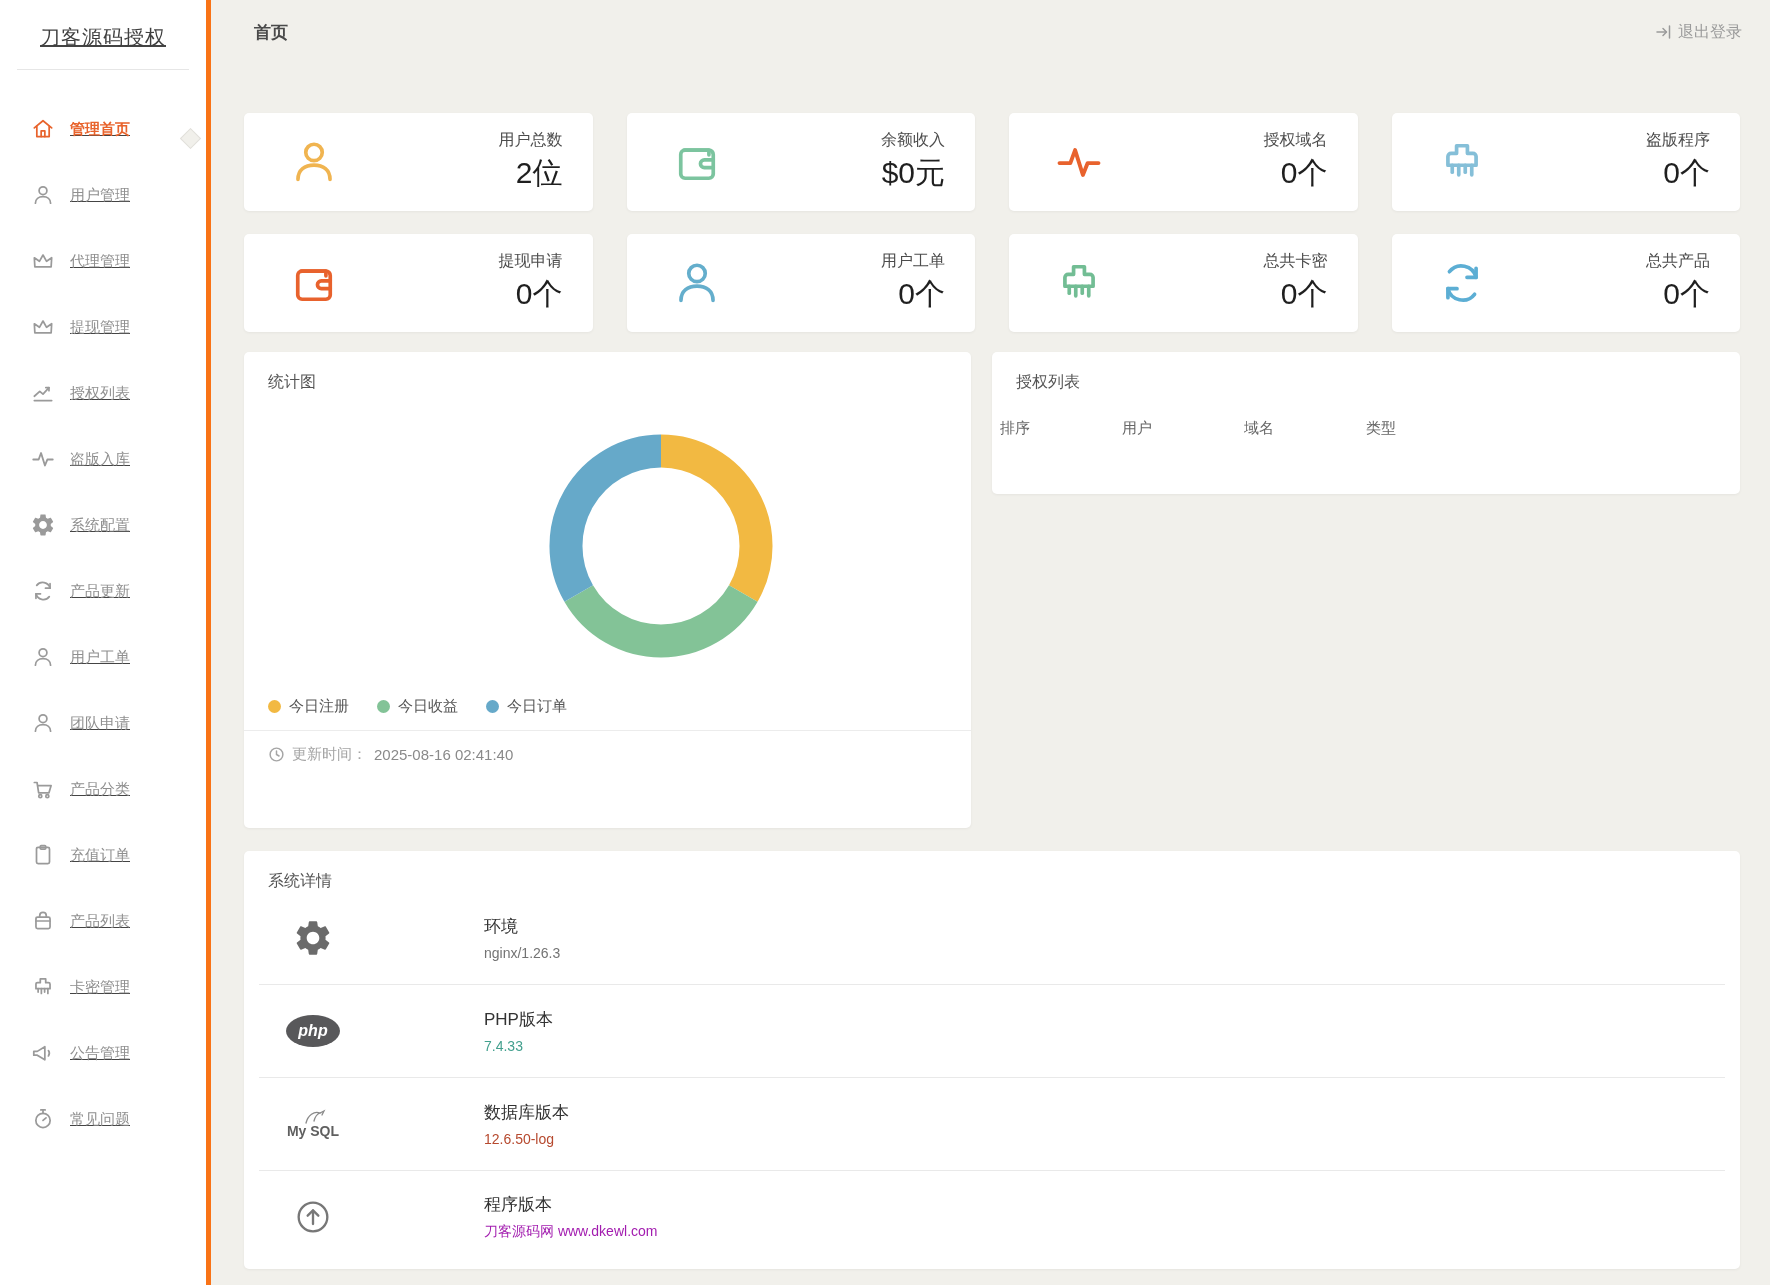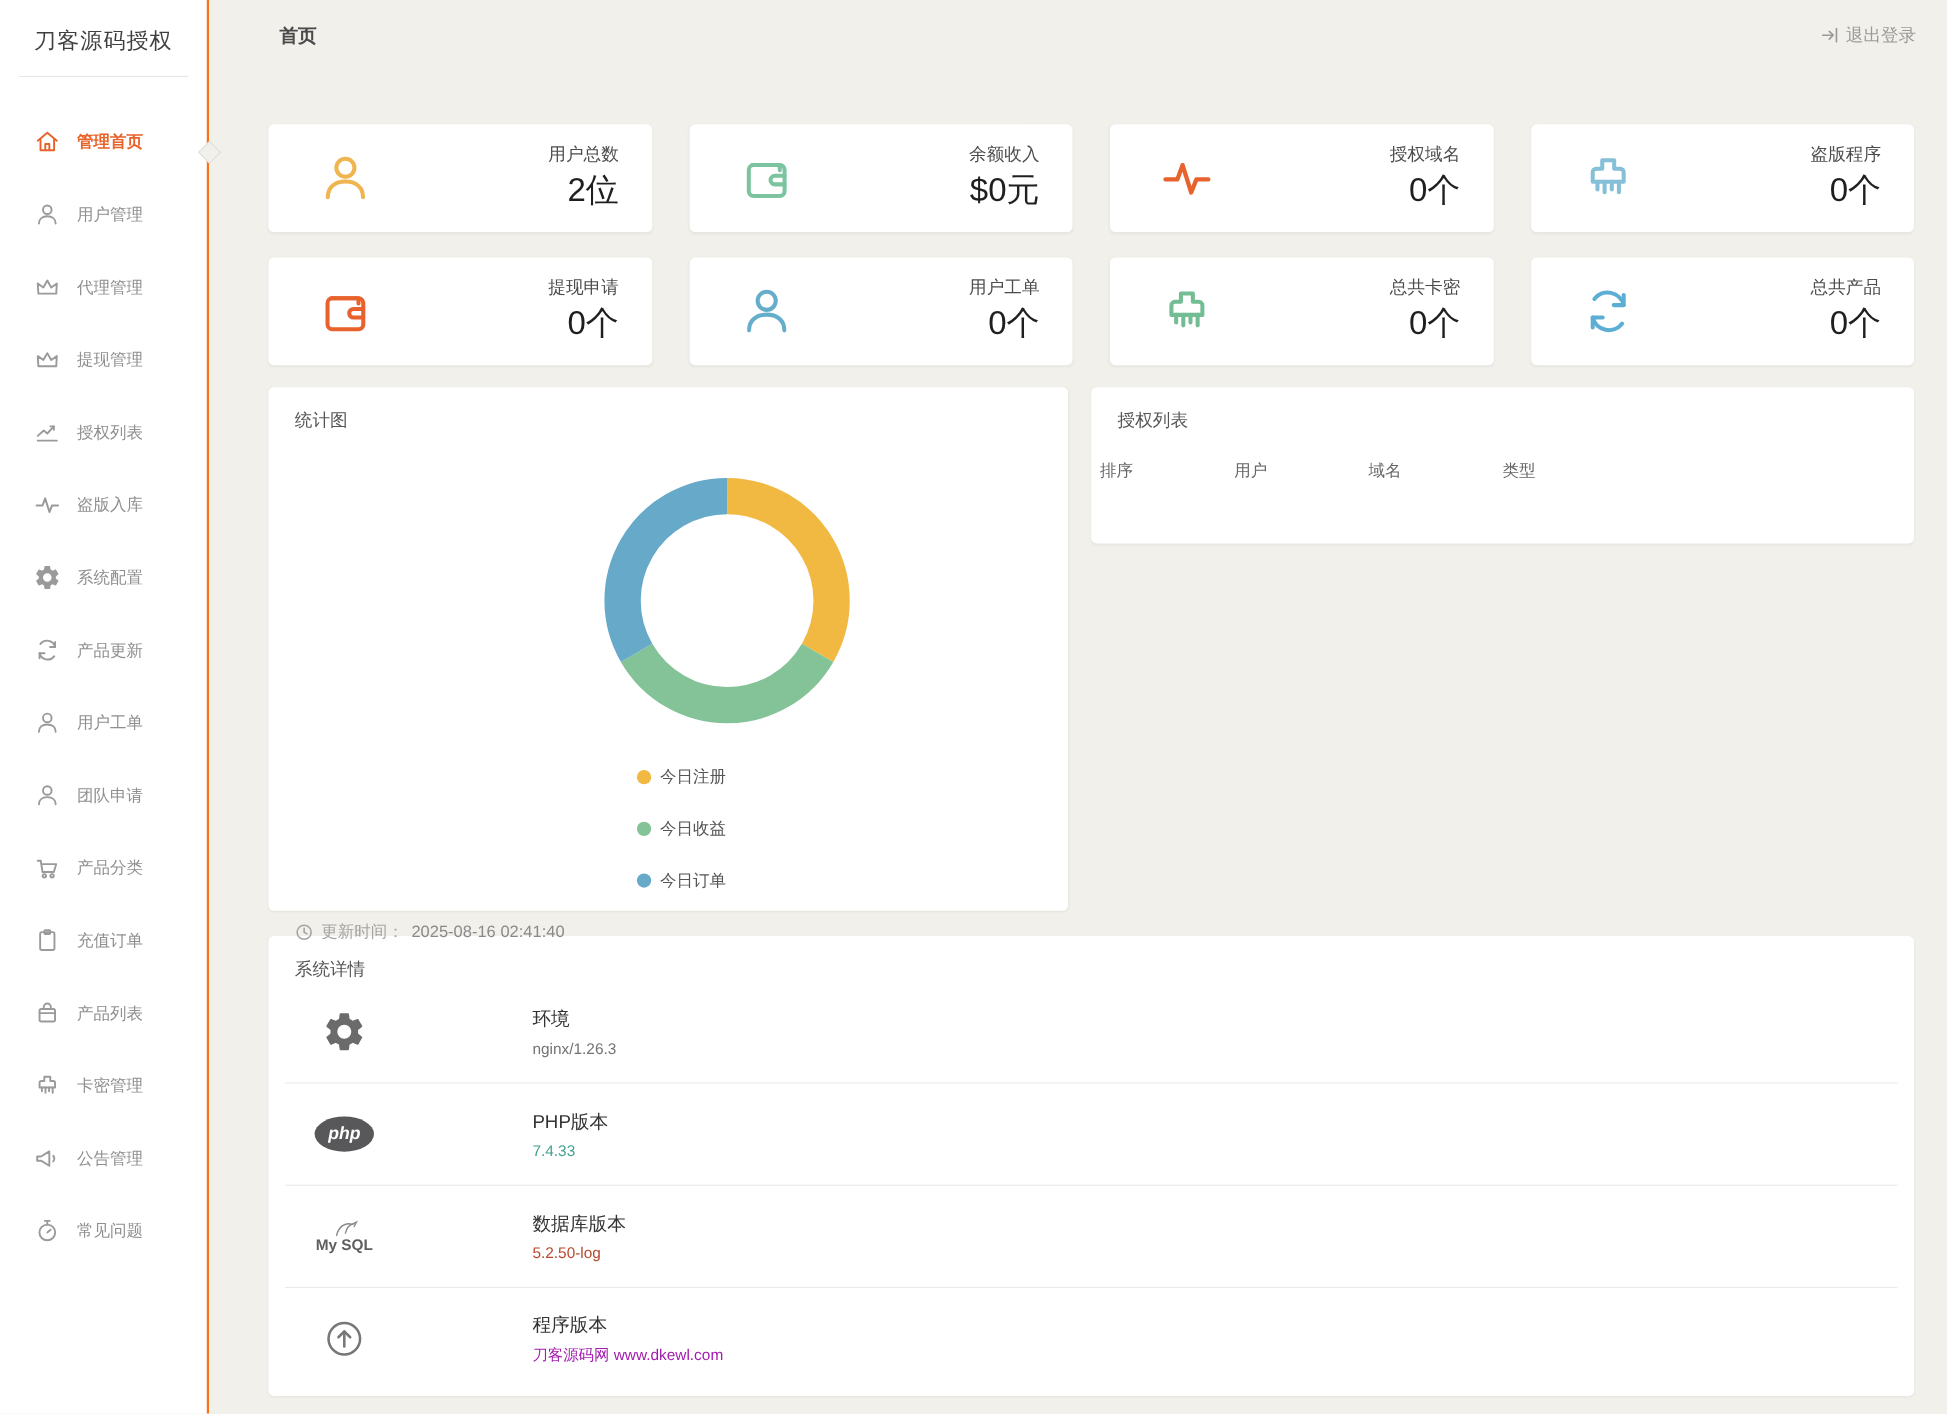--- a/index.html
+++ b/index.html
@@ -5,22 +5,22 @@
   * { margin:0; padding:0; box-sizing:border-box; }
   html,body { width:1770px; height:1285px; }
   body {
     font-family:"Liberation Sans","DejaVu Sans",sans-serif;
     background:#f1f0eb; color:#444; overflow:hidden; position:relative;
   }
   :root { --accent:#e8632c; }
 
   
   .sidebar {
-    position:absolute; left:0; top:0; width:190px; height:1285px;
-    background:#ffffff; border-right:2px solid #f97316; z-index:2;
+    position:absolute; left:0; top:0; width:211px; height:1285px;
+    background:#ffffff; border-right:5px solid #f97316; z-index:2;text-decoration:underline;
   }
   .logo { padding:24px 0 18px 0; text-align:center; font-size:20px; color:#3f3f3f; letter-spacing:1px; }
   .logo-divider { height:1px; background:#e6e6e6; margin:0 17px; }
   .nav { margin-top:26px; }
   .nav-item {
     height:66px; display:flex; align-items:center; padding-left:30px;
     color:#8f8f8f; font-size:15px; cursor:pointer;
   }
   .nav-item .nicon { width:26px; height:26px; margin-right:14px; color:#9a9a9a; flex:0 0 26px; }
   .nav-item svg { width:100%; height:100%; display:block; }
@@ -55,21 +55,21 @@
   .stat-value { font-size:30px; color:#1f1f1f; margin-top:2px; }
 
   
   .middle { margin-top:20px; display:flex; gap:21px; align-items:flex-start; }
   .card { background:#fff; border-radius:5px; box-shadow:0 1px 3px rgba(0,0,0,.05); }
   .card-title { font-size:16px; color:#555; padding:20px 24px 0 24px; }
 
   .chart-card { width:727px; height:476px; display:flex; flex-direction:column; }
   .chart-body { position:relative; flex:0 0 300px; }
   .donut { position:absolute; left:302px; top:38px; width:230px; height:230px; }
-  .legend { display:flex; align-items:center; gap:28px; padding:4px 0 14px 24px;flex-direction:column; }
+  .legend { display:flex; align-items:center; gap:28px; padding:4px 0 14px 24px; }
   .legend-item { display:flex; align-items:center; gap:8px; font-size:15px; color:#555; }
   .legend-dot { width:13px; height:13px; border-radius:50%; background:currentColor; }
   .chart-divider { height:1px; background:#ececec; margin:0; }
   .chart-footer { display:flex; align-items:center; gap:7px; padding:14px 24px; font-size:15px; color:#a5a5a5; }
   .chart-footer svg { width:17px; height:17px; color:#a5a5a5; }
   .update-time { color:#8a8a8a; }
 
   .auth-card { flex:1; height:142px; }
   .auth-cols { display:flex; padding:26px 24px 0 8px; }
   .auth-col { width:122px; font-size:15px; color:#666; }
@@ -484,21 +484,21 @@
           <span class="mysql-logo">
             <svg width="30" height="16" viewBox="0 0 30 16" fill="none" stroke="#8a8a8a" stroke-width="1.3" stroke-linecap="round">
               <path d="M8 14 C10 6, 16 2, 22 4 C19 5, 17 8, 16 12"></path>
                 <path d="M22 4 L26 2 L24 6"></path>
             </svg>
             <span>My SQL</span>
           </span>
         </span>
         <div class="sys-main">
           <div class="sys-label">数据库版本</div>
-          <div class="sys-value" style="color: rgb(182, 73, 46);">5.2.50-log</div>
+          <div class="sys-value" style="color: rgb(182, 73, 46);">12.6.50-log</div>
         </div>
       </div>
       <div class="sys-divider"></div>
 
       <div class="sys-row">
         <span class="sys-icon-box">
           <svg width="40" height="40" viewBox="0 0 24 24" fill="none" stroke="#777" stroke-width="1.4" stroke-linecap="round" stroke-linejoin="round">
             <circle cx="12" cy="12" r="8.6"></circle>
               <path d="M12 16.2 V8.2"></path>
               <path d="M8.8 11.2 L12 8 L15.2 11.2"></path>

